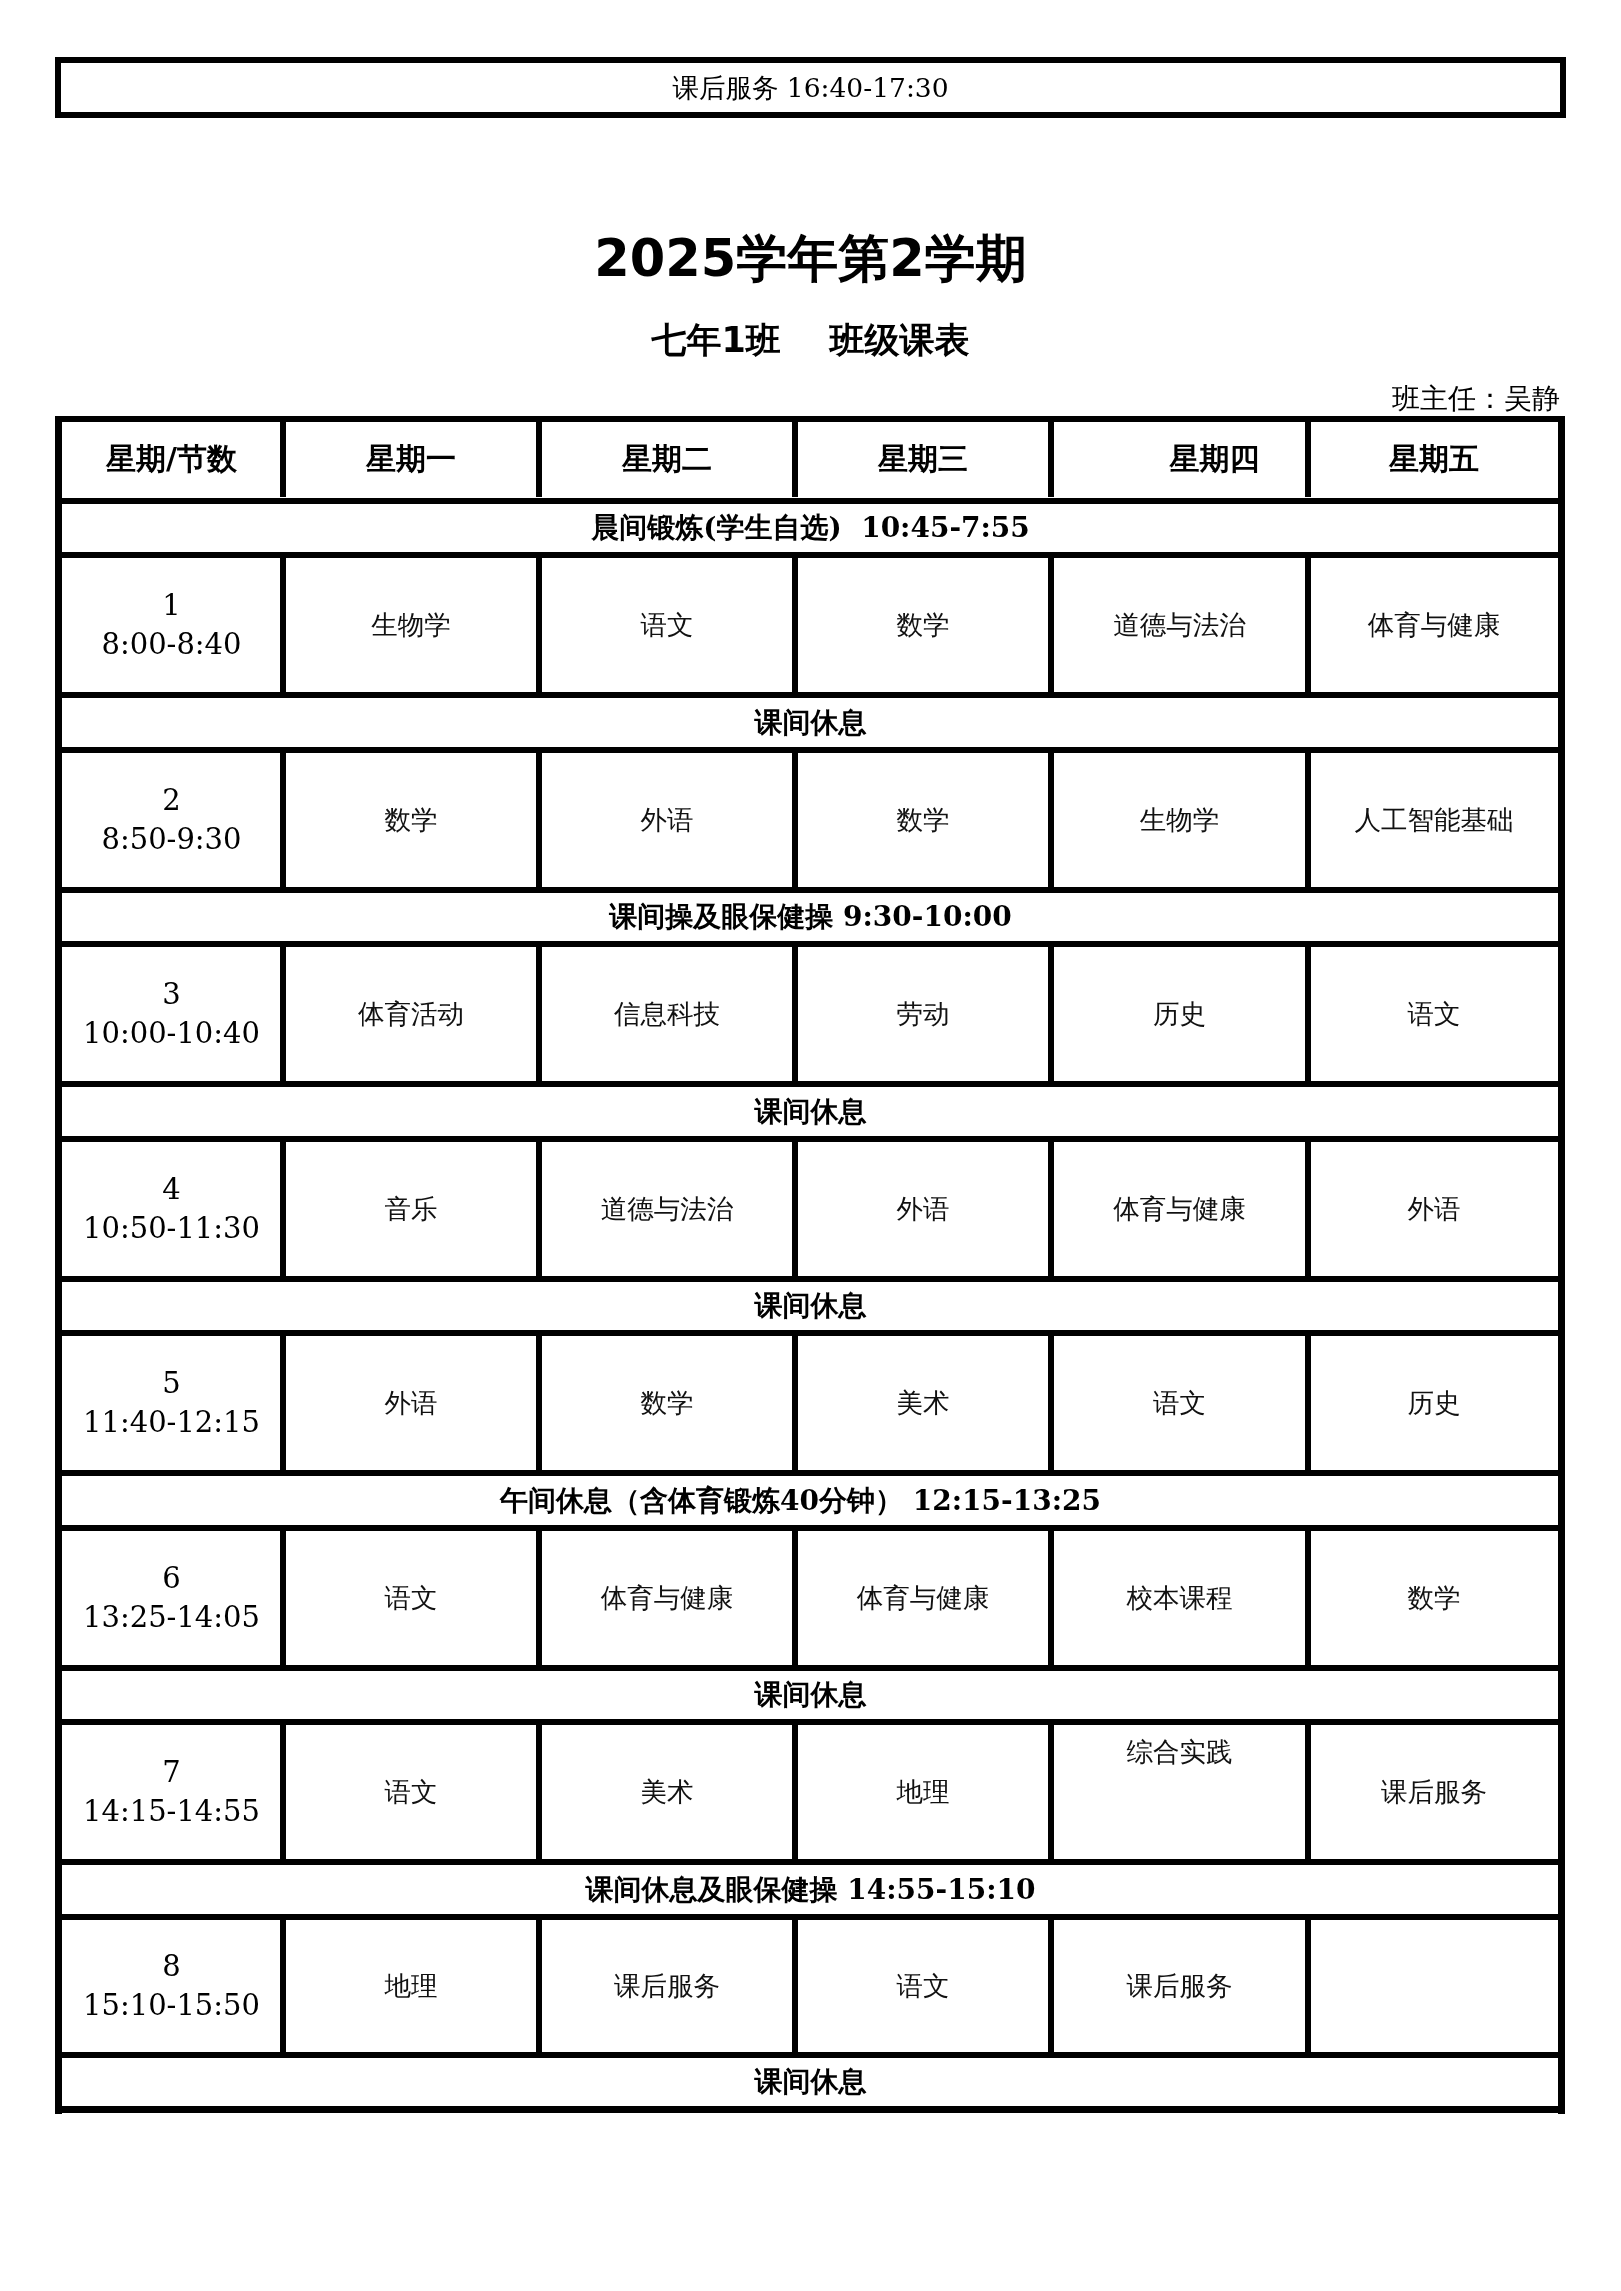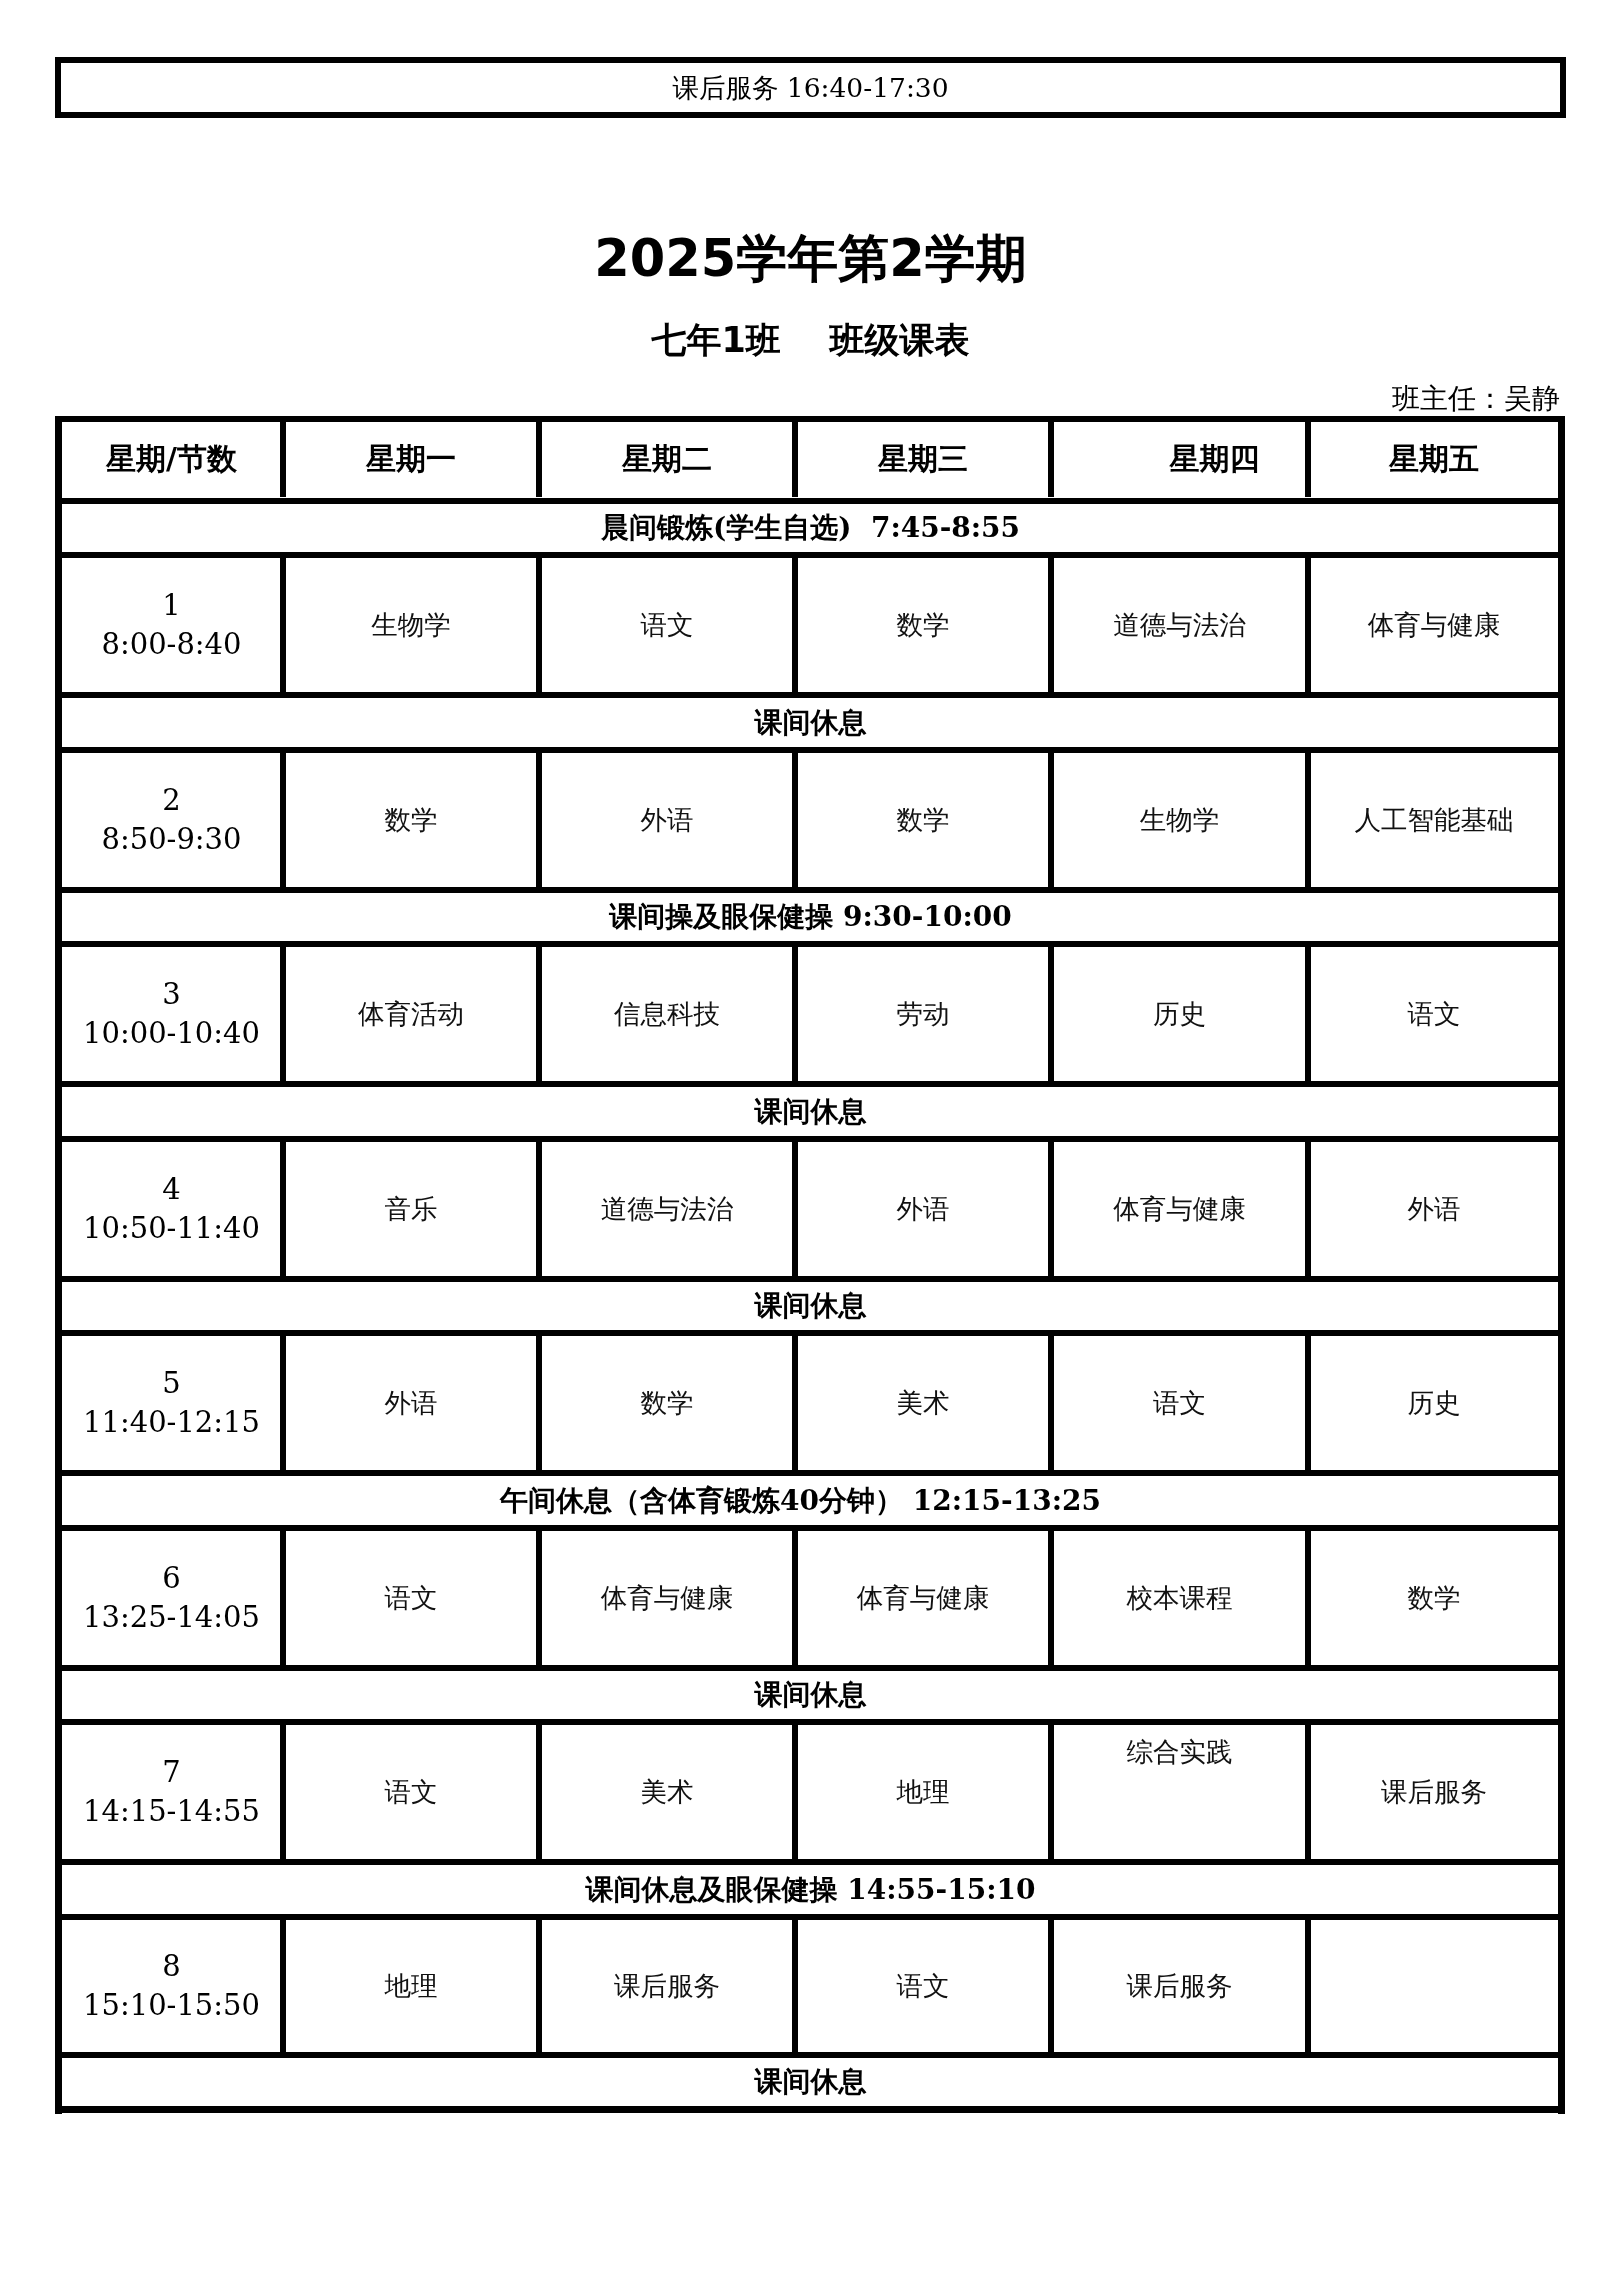--- a/index.html
+++ b/index.html
@@ -60,21 +60,21 @@
     <div class="line" style="left: 536px; top: 421px; width: 5.9px; height: 76px;"></div>
     <div class="line" style="left: 792px; top: 421px; width: 5.9px; height: 76px;"></div>
     <div class="line" style="left: 1048px; top: 421px; width: 5.9px; height: 76px;"></div>
     <div class="line" style="left: 1305px; top: 421px; width: 5.9px; height: 76px;"></div>
     <div class="abs box center serif hdr" style="left: 62px; top: 421px; width: 219px; height: 76px;">星期/节数</div>
     <div class="abs box center serif hdr" style="left: 286px; top: 421px; width: 250px; height: 76px;">星期一</div>
     <div class="abs box center serif hdr" style="left: 542px; top: 421px; width: 250px; height: 76px;">星期二</div>
     <div class="abs box center serif hdr" style="left: 798px; top: 421px; width: 250px; height: 76px;">星期三</div>
     <div class="abs box center serif hdr" style="left: 1054px; top: 421px; width: 251px; height: 76px; margin-left: 35px;">星期四</div>
     <div class="abs box center serif hdr" style="left: 1310px; top: 421px; width: 248px; height: 76px;">星期五</div>
-    <div class="abs box center serif band" style="left: 62px; top: 504px; width: 1497px; height: 48px;">晨间锻炼(学生自选)  7:45-8:55</div>
+    <div class="abs box center serif band" style="left: 62px; top: 504px; width: 1497px; height: 48px;">晨间锻炼(学生自选)  10:45-7:55</div>
     <div class="line" style="left: 280px; top: 558px; width: 5.9px; height: 134px;"></div>
     <div class="line" style="left: 536px; top: 558px; width: 5.9px; height: 134px;"></div>
     <div class="line" style="left: 792px; top: 558px; width: 5.9px; height: 134px;"></div>
     <div class="line" style="left: 1048px; top: 558px; width: 5.9px; height: 134px;"></div>
     <div class="line" style="left: 1305px; top: 558px; width: 5.9px; height: 134px;"></div>
     <div class="abs box center serif period" style="left: 62px; top: 558px; width: 219px; height: 134px;">
       <div>1</div>
       <div>8:00-8:40</div>
     </div>
     <div class="abs box center sans subj" style="left: 286px; top: 558px; width: 250px; height: 134px;">生物学</div>
@@ -113,21 +113,21 @@
     <div class="abs box center sans subj" style="left: 1054px; top: 947px; width: 251px; height: 134px;">历史</div>
     <div class="abs box center sans subj" style="left: 1310px; top: 947px; width: 248px; height: 134px;">语文</div>
     <div class="abs box center serif band" style="left: 62px; top: 1087px; width: 1497px; height: 49px;">课间休息</div>
     <div class="line" style="left: 280px; top: 1142px; width: 5.9px; height: 134px;"></div>
     <div class="line" style="left: 536px; top: 1142px; width: 5.9px; height: 134px;"></div>
     <div class="line" style="left: 792px; top: 1142px; width: 5.9px; height: 134px;"></div>
     <div class="line" style="left: 1048px; top: 1142px; width: 5.9px; height: 134px;"></div>
     <div class="line" style="left: 1305px; top: 1142px; width: 5.9px; height: 134px;"></div>
     <div class="abs box center serif period" style="left: 62px; top: 1142px; width: 219px; height: 134px;">
       <div>4</div>
-      <div>10:50-11:40</div>
+      <div>10:50-11:30</div>
     </div>
     <div class="abs box center sans subj" style="left: 286px; top: 1142px; width: 250px; height: 134px;">音乐</div>
     <div class="abs box center sans subj" style="left: 542px; top: 1142px; width: 250px; height: 134px;">道德与法治</div>
     <div class="abs box center sans subj" style="left: 798px; top: 1142px; width: 250px; height: 134px;">外语</div>
     <div class="abs box center sans subj" style="left: 1054px; top: 1142px; width: 251px; height: 134px;">体育与健康</div>
     <div class="abs box center sans subj" style="left: 1310px; top: 1142px; width: 248px; height: 134px;">外语</div>
     <div class="abs box center serif band" style="left: 62px; top: 1282px; width: 1497px; height: 48px;">课间休息</div>
     <div class="line" style="left: 280px; top: 1336px; width: 5.9px; height: 134px;"></div>
     <div class="line" style="left: 536px; top: 1336px; width: 5.9px; height: 134px;"></div>
     <div class="line" style="left: 792px; top: 1336px; width: 5.9px; height: 134px;"></div>

